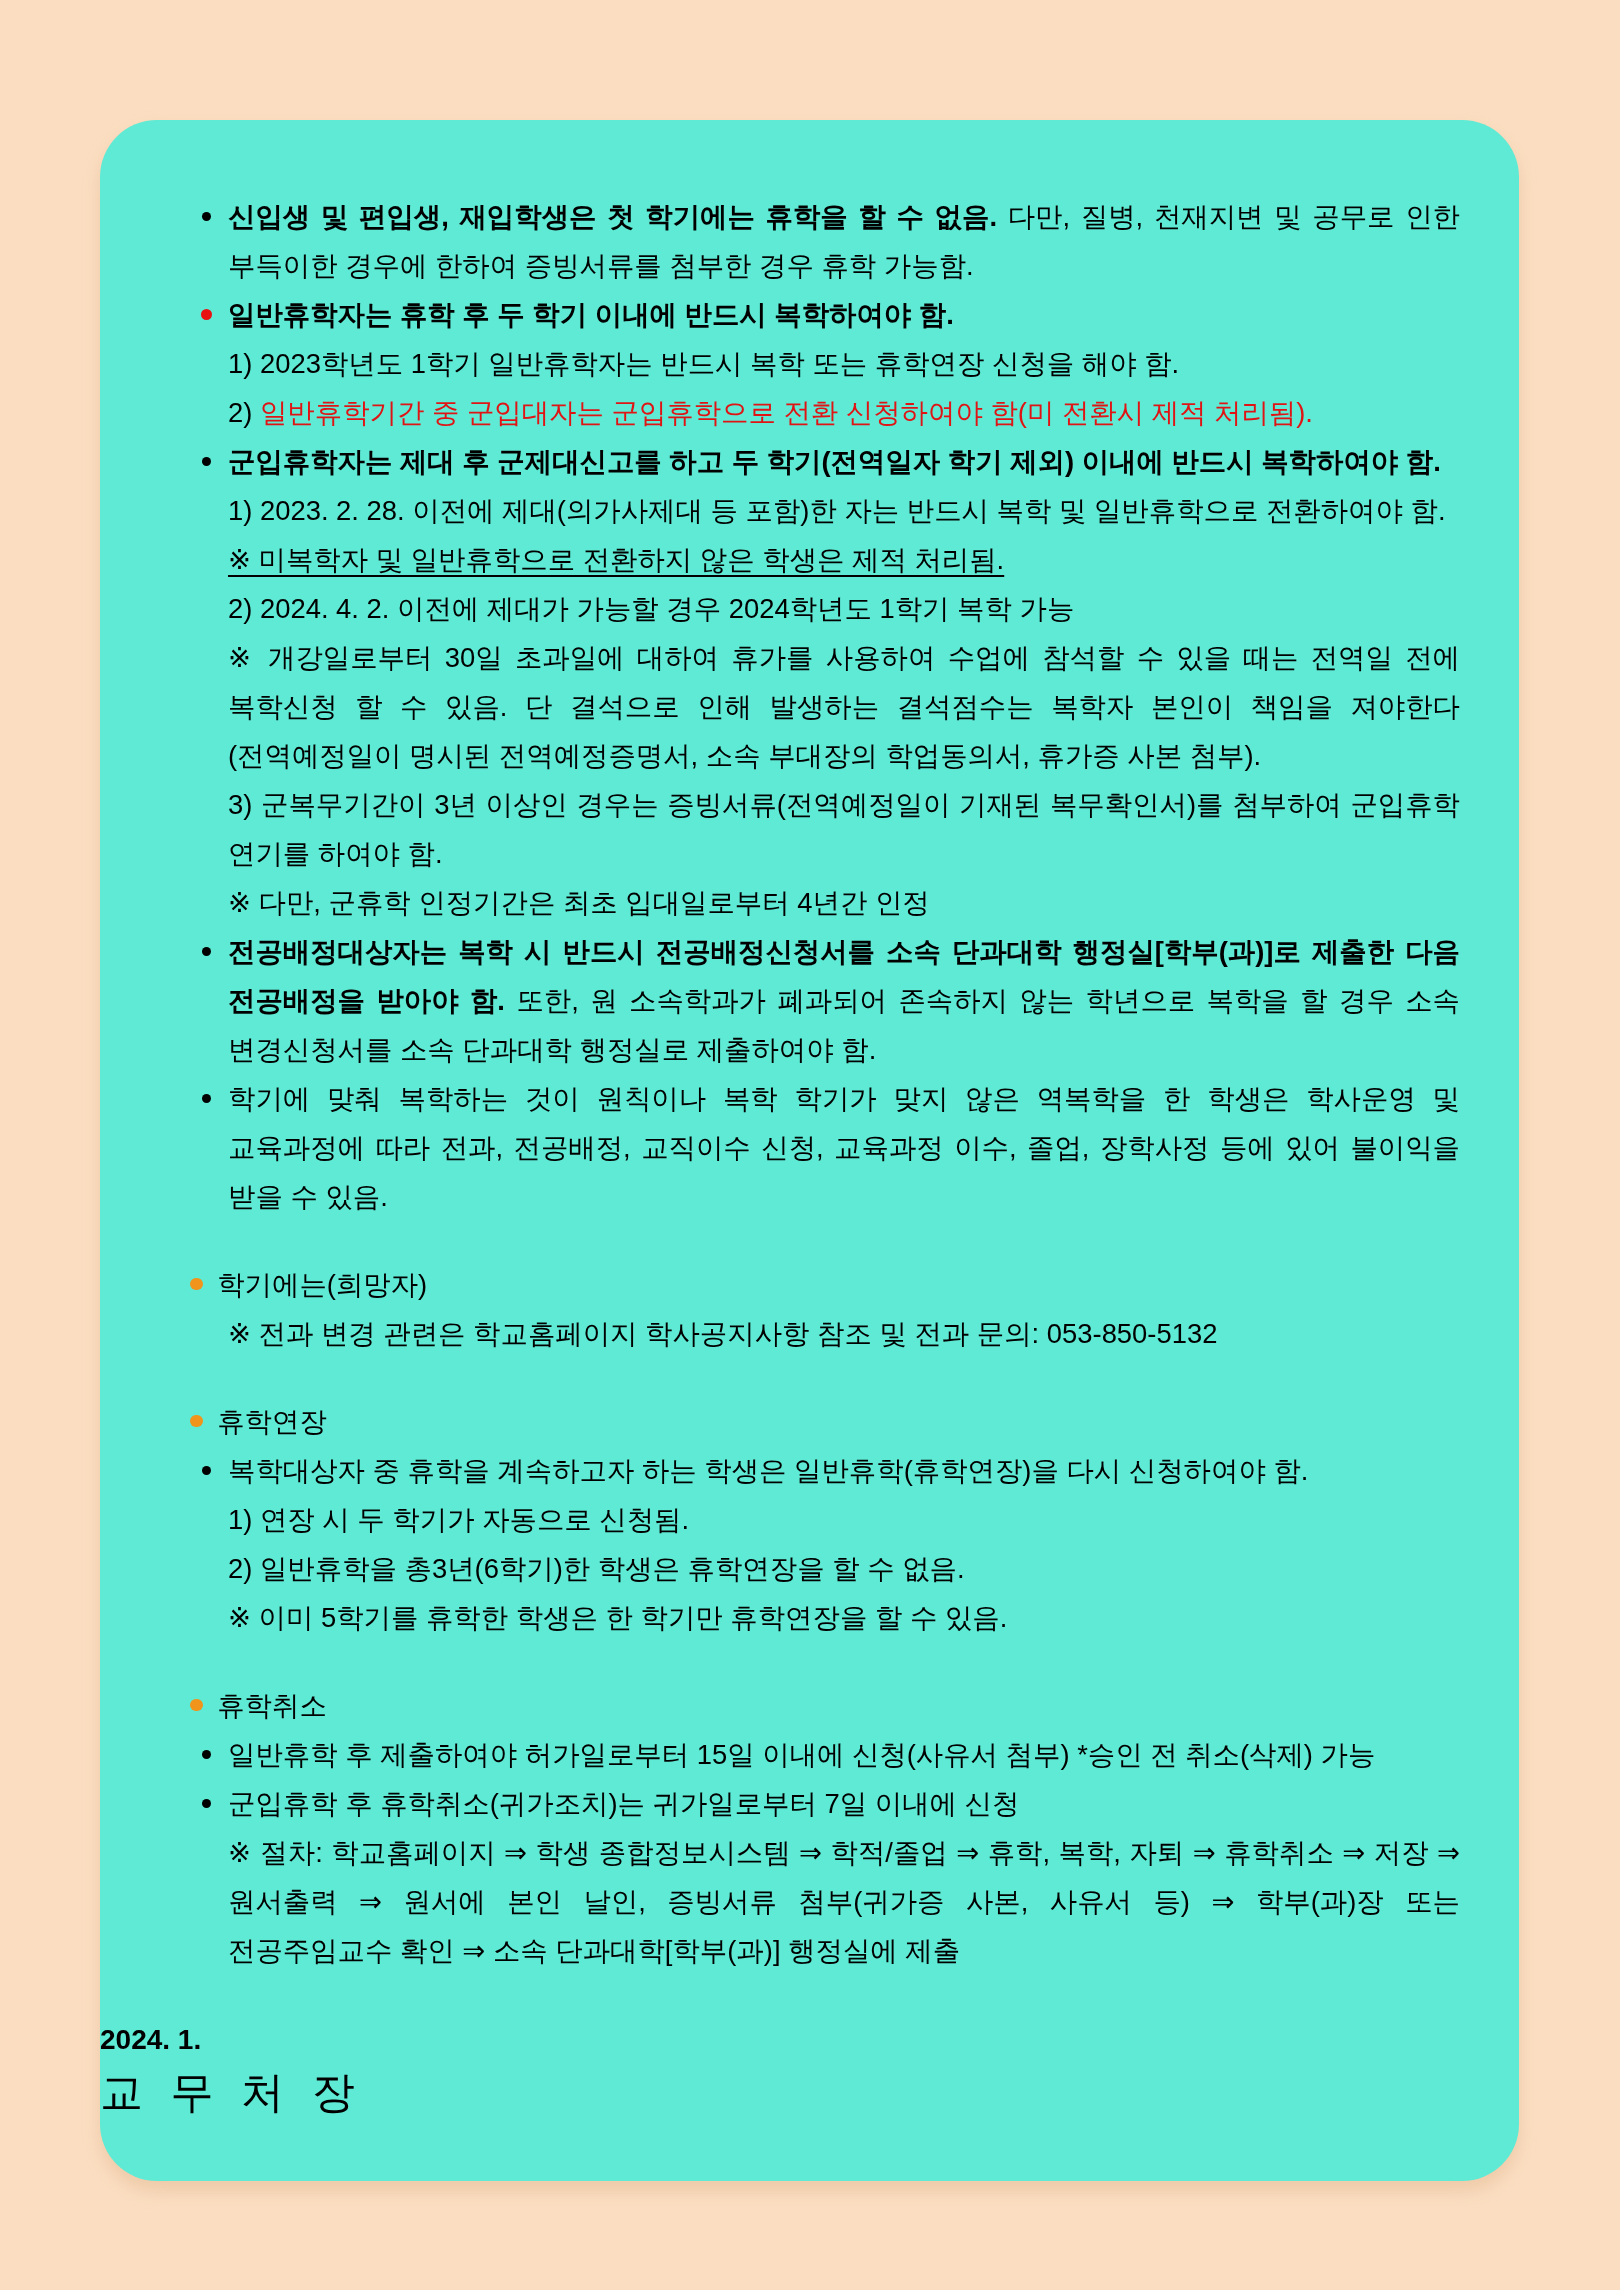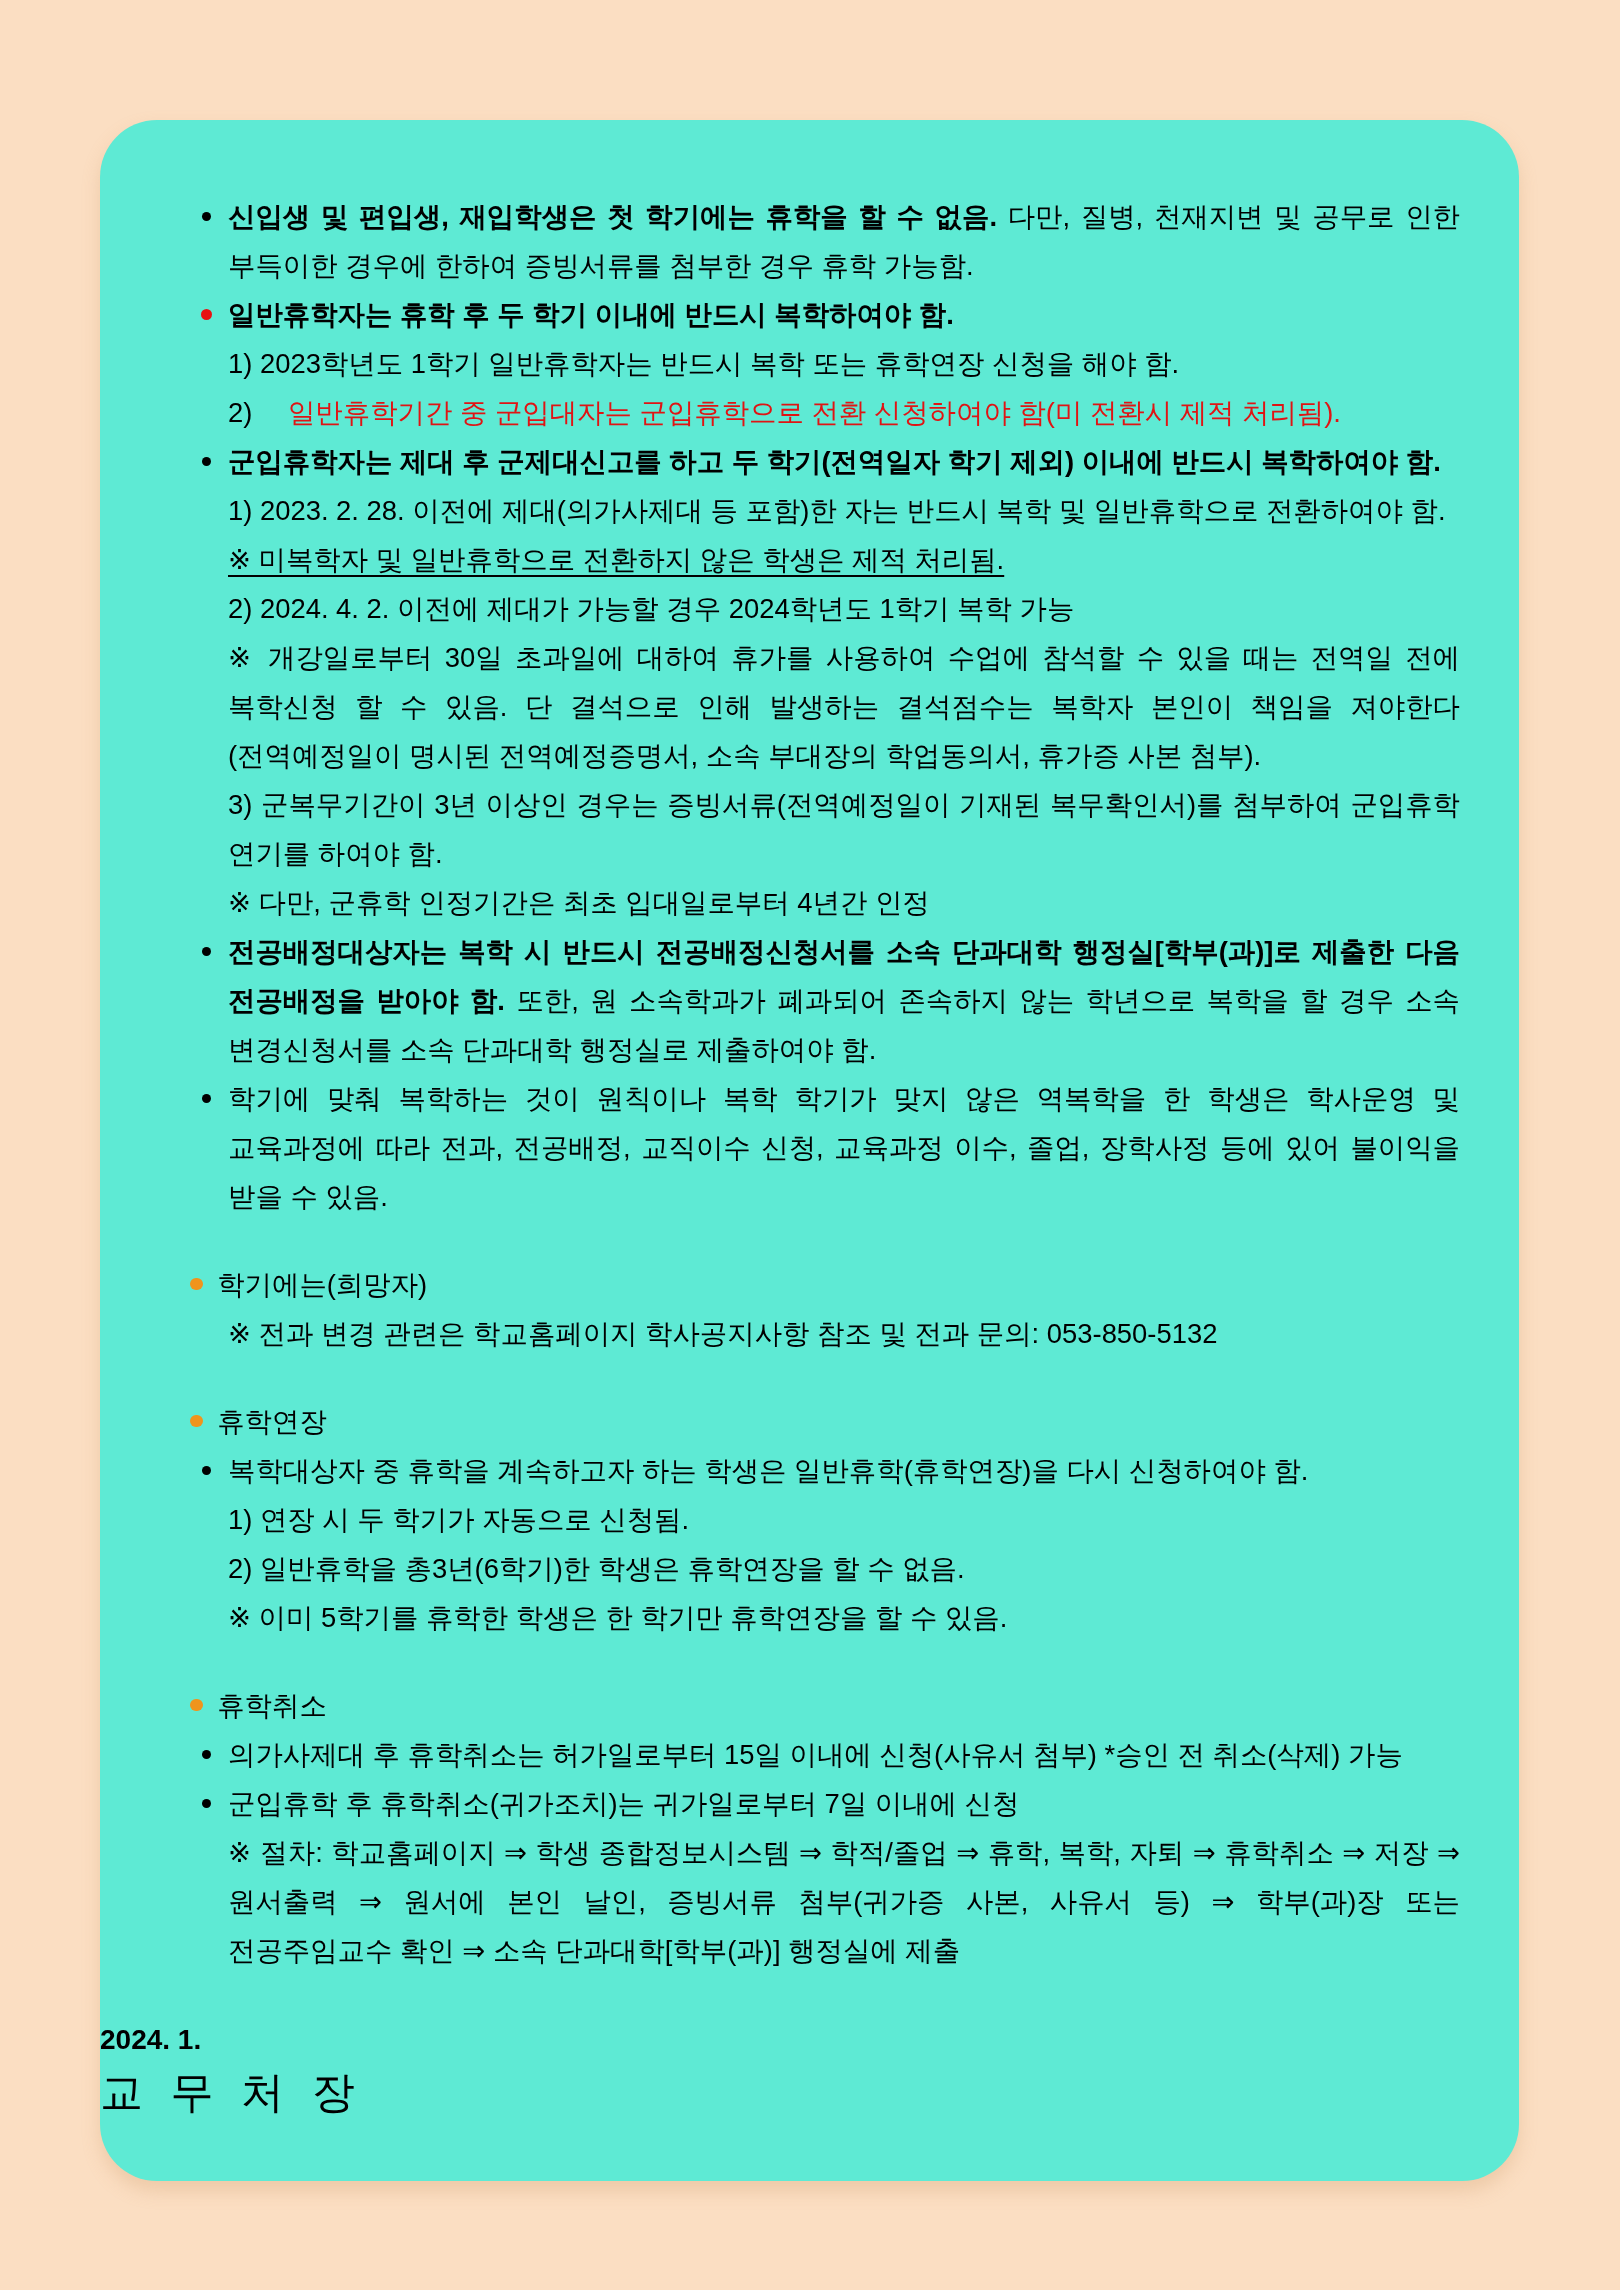--- a/index.html
+++ b/index.html
@@ -20,21 +20,21 @@
     font-size:27.4px;line-height:49px;
     text-align:justify;word-break:keep-all;
   }
   .blk{position:relative;margin:0;}
   .blk.header{margin-top:39px;margin-left:-10.8px;}
   .dot{position:absolute;border-radius:50%;}
   .dot.black{left:-26.5px;top:19.6px;width:9.8px;height:9.8px;background:#000000;}
   .dot.red{left:-27.4px;top:18.6px;width:11.8px;height:11.8px;background:#e81212;}
   .dot.orange{left:-27.4px;top:17.6px;width:12.7px;height:12.7px;background:#f0941c;}
   .run.bold{font-weight:700;}
-  .run.red{color:#e01414;margin-left:28px;}
+  .run.red{color:#e01414;}
   .run.ul{text-decoration:underline;text-underline-offset:5.9px;}
   .footer-date{
     position:absolute;left:0;right:0;top:1903px;
     text-align:left;font-size:28px;font-weight:700;line-height:33px;
   }
   .footer-sig{
     position:absolute;left:0;right:0;top:1947px;
     font-size:43px;font-weight:400;
     letter-spacing:7.8px;line-height:51px;
   }
@@ -58,20 +58,20 @@
       <div class="blk item"><span class="dot black"></span><span class="run bold">전공배정대상자는 복학 시 반드시 전공배정신청서를 소속 단과대학 행정실[학부(과)]로 제출한 다음 전공배정을 받아야 함.</span><span class="run"> 또한, 원 소속학과가 폐과되어 존속하지 않는 학년으로 복학을 할 경우 소속 변경신청서를 소속 단과대학 행정실로 제출하여야 함.</span></div>
       <div class="blk item"><span class="dot black"></span><span class="run">학기에 맞춰 복학하는 것이 원칙이나 복학 학기가 맞지 않은 역복학을 한 학생은 학사운영 및 교육과정에 따라 전과, 전공배정, 교직이수 신청, 교육과정 이수, 졸업, 장학사정 등에 있어 불이익을 받을 수 있음.</span></div>
       <div class="blk header"><span class="dot orange"></span><span class="run">학기에는(희망자)</span></div>
       <div class="blk sub"><span class="run">※ 전과 변경 관련은 학교홈페이지 학사공지사항 참조 및 전과 문의: 053-850-5132</span></div>
       <div class="blk header"><span class="dot orange"></span><span class="run">휴학연장</span></div>
       <div class="blk item"><span class="dot black"></span><span class="run">복학대상자 중 휴학을 계속하고자 하는 학생은 일반휴학(휴학연장)을 다시 신청하여야 함.</span></div>
       <div class="blk sub"><span class="run">1) 연장 시 두 학기가 자동으로 신청됨.</span></div>
       <div class="blk sub"><span class="run">2) 일반휴학을 총3년(6학기)한 학생은 휴학연장을 할 수 없음.</span></div>
       <div class="blk sub"><span class="run">※ 이미 5학기를 휴학한 학생은 한 학기만 휴학연장을 할 수 있음.</span></div>
       <div class="blk header"><span class="dot orange"></span><span class="run">휴학취소</span></div>
-      <div class="blk item"><span class="dot black"></span><span class="run">의가사제대 후 휴학취소는 허가일로부터 15일 이내에 신청(사유서 첨부) *승인 전 취소(삭제) 가능</span></div>
+      <div class="blk item"><span class="dot black"></span><span class="run">일반휴학 후 제출하여야 허가일로부터 15일 이내에 신청(사유서 첨부) *승인 전 취소(삭제) 가능</span></div>
       <div class="blk item"><span class="dot black"></span><span class="run">군입휴학 후 휴학취소(귀가조치)는 귀가일로부터 7일 이내에 신청</span></div>
       <div class="blk sub"><span class="run">※ 절차: 학교홈페이지 ⇒ 학생 종합정보시스템 ⇒ 학적/졸업 ⇒ 휴학, 복학, 자퇴 ⇒ 휴학취소 ⇒ 저장 ⇒ 원서출력 ⇒ 원서에 본인 날인, 증빙서류 첨부(귀가증 사본, 사유서 등) ⇒ 학부(과)장 또는 전공주임교수 확인 ⇒ 소속 단과대학[학부(과)] 행정실에 제출</span></div>
     </div>
   <div class="footer-date">2024. 1.</div>
   <div class="footer-sig">교 무 처 장</div>
 </div>
 
 
 </body></html>

